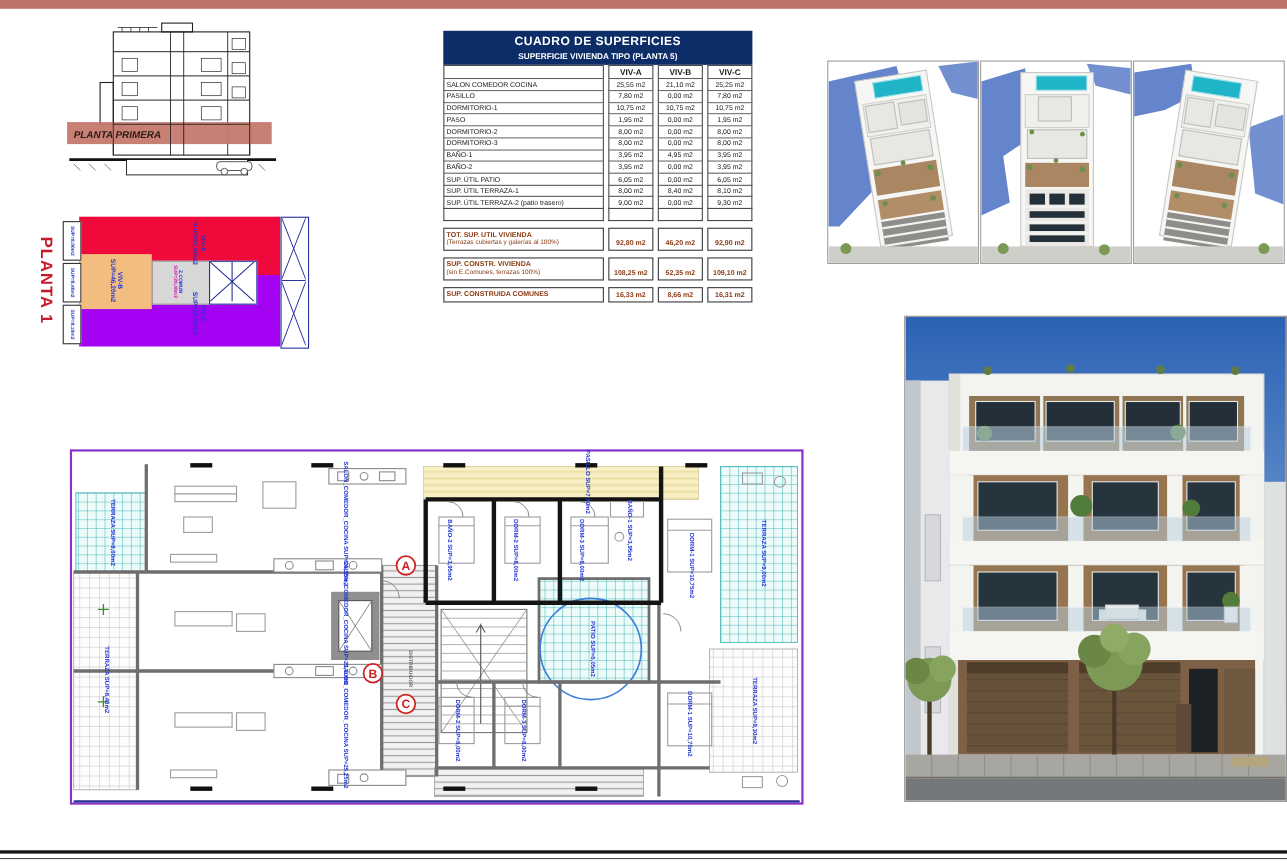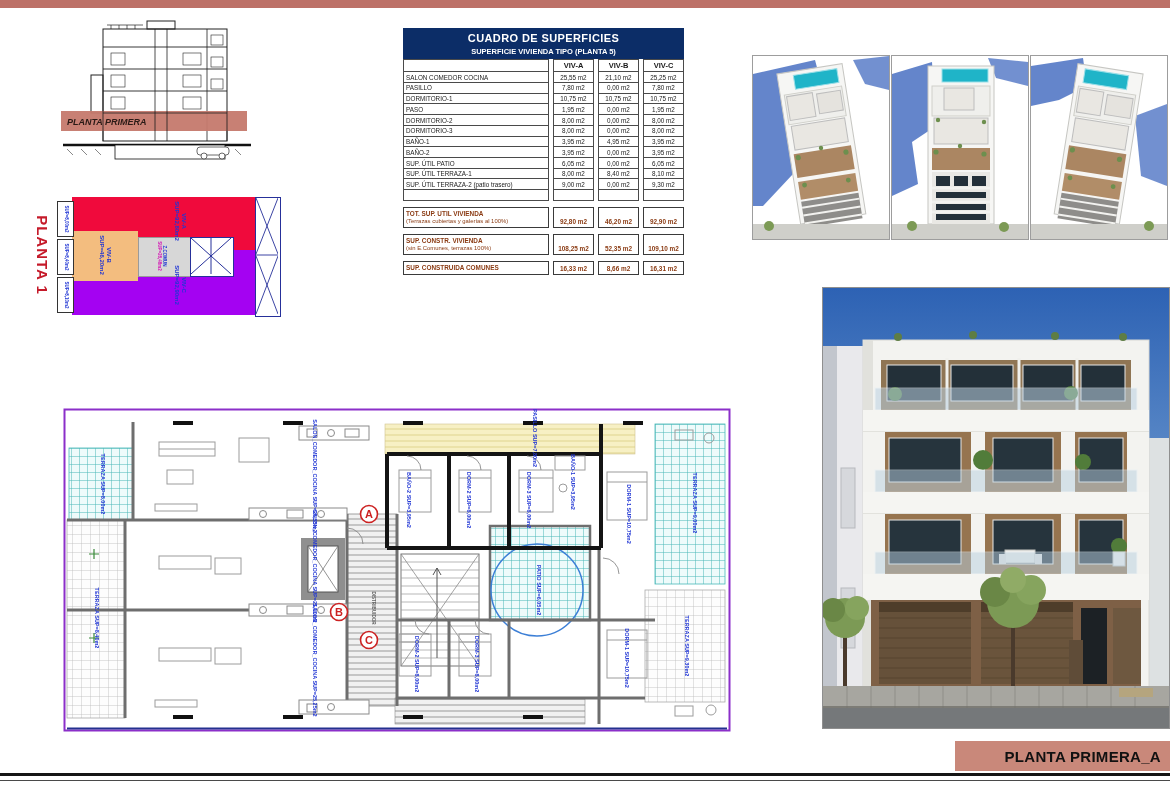--- a/index.html
+++ b/index.html
@@ -635,18 +635,15 @@
         <text class="fp-lab" x="622" y="238" text-anchor="middle" transform="rotate(90 622 238)">TERRAZA SUP=9,30m2</text>
         <text class="fp-lab" x="32" y="210" text-anchor="middle" transform="rotate(90 32 210)">TERRAZA SUP=8,40m2</text>
         <text class="fp-lab" x="352" y="256" text-anchor="middle" transform="rotate(90 352 256)">DORM-2 SUP=8,00m2</text>
         <text class="fp-lab" x="412" y="256" text-anchor="middle" transform="rotate(90 412 256)">DORM-3 SUP=8,00m2</text>
         <text class="fp-lab" x="562" y="250" text-anchor="middle" transform="rotate(90 562 250)">DORM-1 SUP=10,75m2</text>
         <text class="fp-lab gray" x="309" y="200" text-anchor="middle" transform="rotate(90 309 200)" style="font-size:4.6px">DISTRIBUIDOR</text>
       </g>
     </svg>
   </div>
 
-  <div class="footer-label">
-    <span>PLANTA PRIMERA_A</span>
-  </div>
   <div class="rule1"></div>
   <div class="rule2"></div>
 </div>
 
 </body></html>

